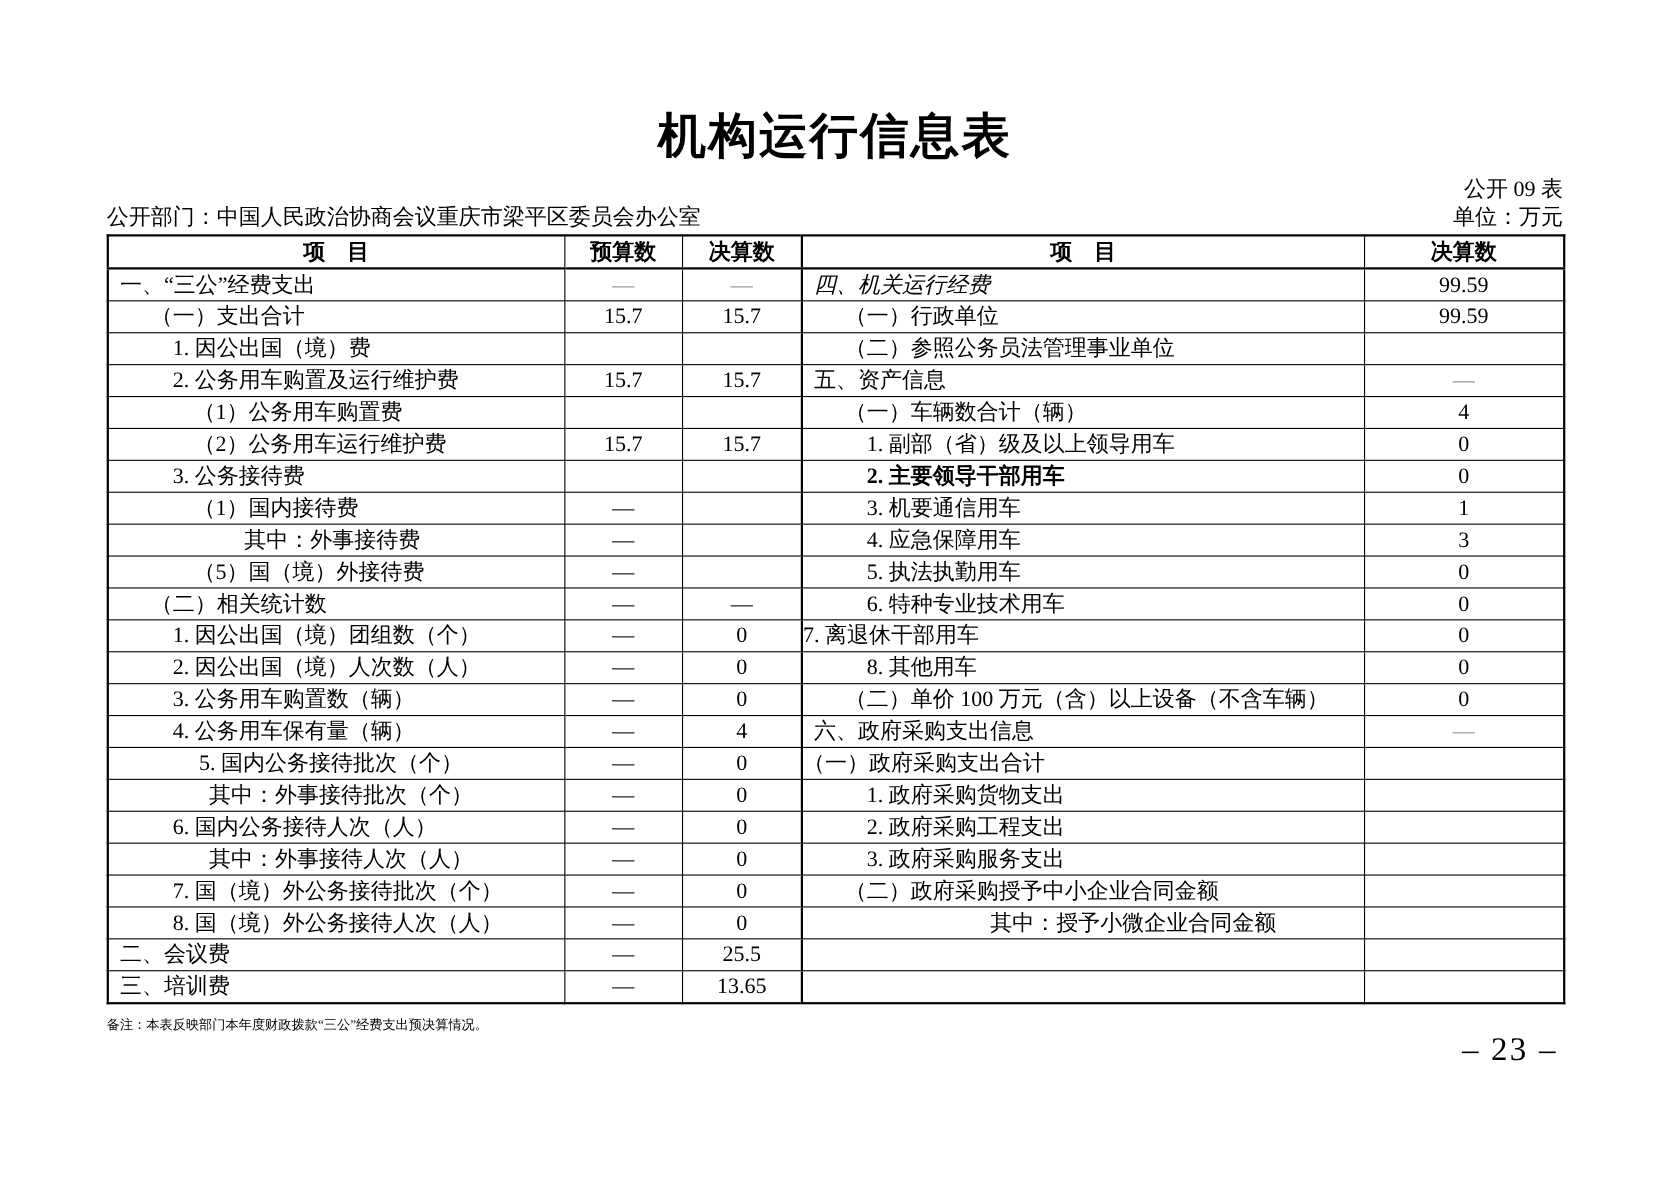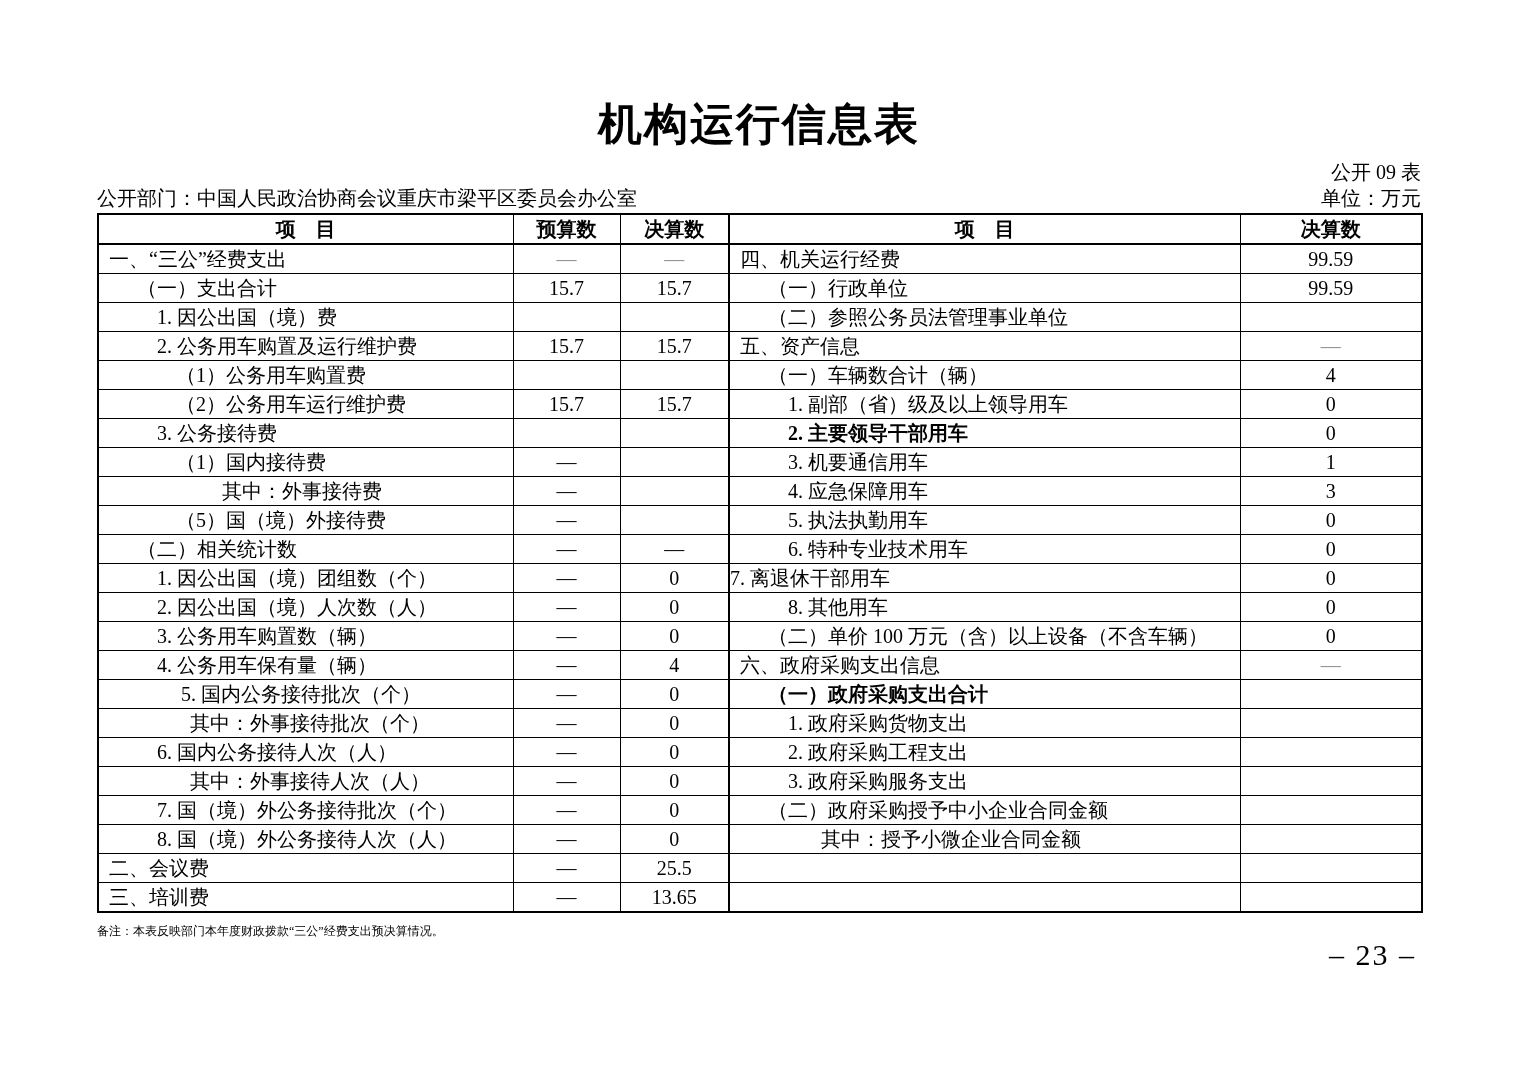--- a/index.html
+++ b/index.html
@@ -68,21 +68,21 @@
           <th>决算数</th>
           <th class="rl">项　目</th>
           <th>决算数</th>
         </tr>
       </thead>
       <tbody>
           <tr>
             <td class="lab" style="padding-left: 10px;">一、“三公”经费支出</td>
             <td class="val muted">—</td>
             <td class="val muted">—</td>
-            <td class="lab rl" style="padding-left: 10px;">四、机关运行经费</td>
+            <td class="lab rl" style="padding-left: 10px; font-style: italic;">四、机关运行经费</td>
             <td class="val">99.59</td>
           </tr>
           <tr>
             <td class="lab" style="padding-left: 38px;">（一）支出合计</td>
             <td class="val">15.7</td>
             <td class="val">15.7</td>
             <td class="lab rl" style="padding-left: 38px;">（一）行政单位</td>
             <td class="val">99.59</td>
           </tr>
           <tr>
@@ -173,21 +173,21 @@
             <td class="lab" style="padding-left: 58px;">4. 公务用车保有量（辆）</td>
             <td class="val">—</td>
             <td class="val">4</td>
             <td class="lab rl" style="padding-left: 10px;">六、政府采购支出信息</td>
             <td class="val muted">—</td>
           </tr>
           <tr>
             <td class="lab" style="padding-left: 82px;">5. 国内公务接待批次（个）</td>
             <td class="val">—</td>
             <td class="val">0</td>
-            <td class="lab rl" style="padding-left: 38px; font-weight: bold;">（一）政府采购支出合计</td>
+            <td class="lab rl" style="">（一）政府采购支出合计</td>
             <td class="val"></td>
           </tr>
           <tr>
             <td class="lab" style="padding-left: 91px;">其中：外事接待批次（个）</td>
             <td class="val">—</td>
             <td class="val">0</td>
             <td class="lab rl" style="padding-left: 58px;">1. 政府采购货物支出</td>
             <td class="val"></td>
           </tr>
           <tr>
@@ -208,21 +208,21 @@
             <td class="lab" style="padding-left: 58px;">7. 国（境）外公务接待批次（个）</td>
             <td class="val">—</td>
             <td class="val">0</td>
             <td class="lab rl" style="padding-left: 38px;">（二）政府采购授予中小企业合同金额</td>
             <td class="val"></td>
           </tr>
           <tr>
             <td class="lab" style="padding-left: 58px;">8. 国（境）外公务接待人次（人）</td>
             <td class="val">—</td>
             <td class="val">0</td>
-            <td class="lab rl" style="padding-left: 91px;">其中：授予小微企业合同金额</td>
+            <td class="lab rl" style="padding-left: 91px; text-align: center;">其中：授予小微企业合同金额</td>
             <td class="val"></td>
           </tr>
           <tr>
             <td class="lab" style="padding-left: 10px;">二、会议费</td>
             <td class="val">—</td>
             <td class="val">25.5</td>
             <td class="lab rl" style="padding-left: 10px;"></td>
             <td class="val"></td>
           </tr>
           <tr>

